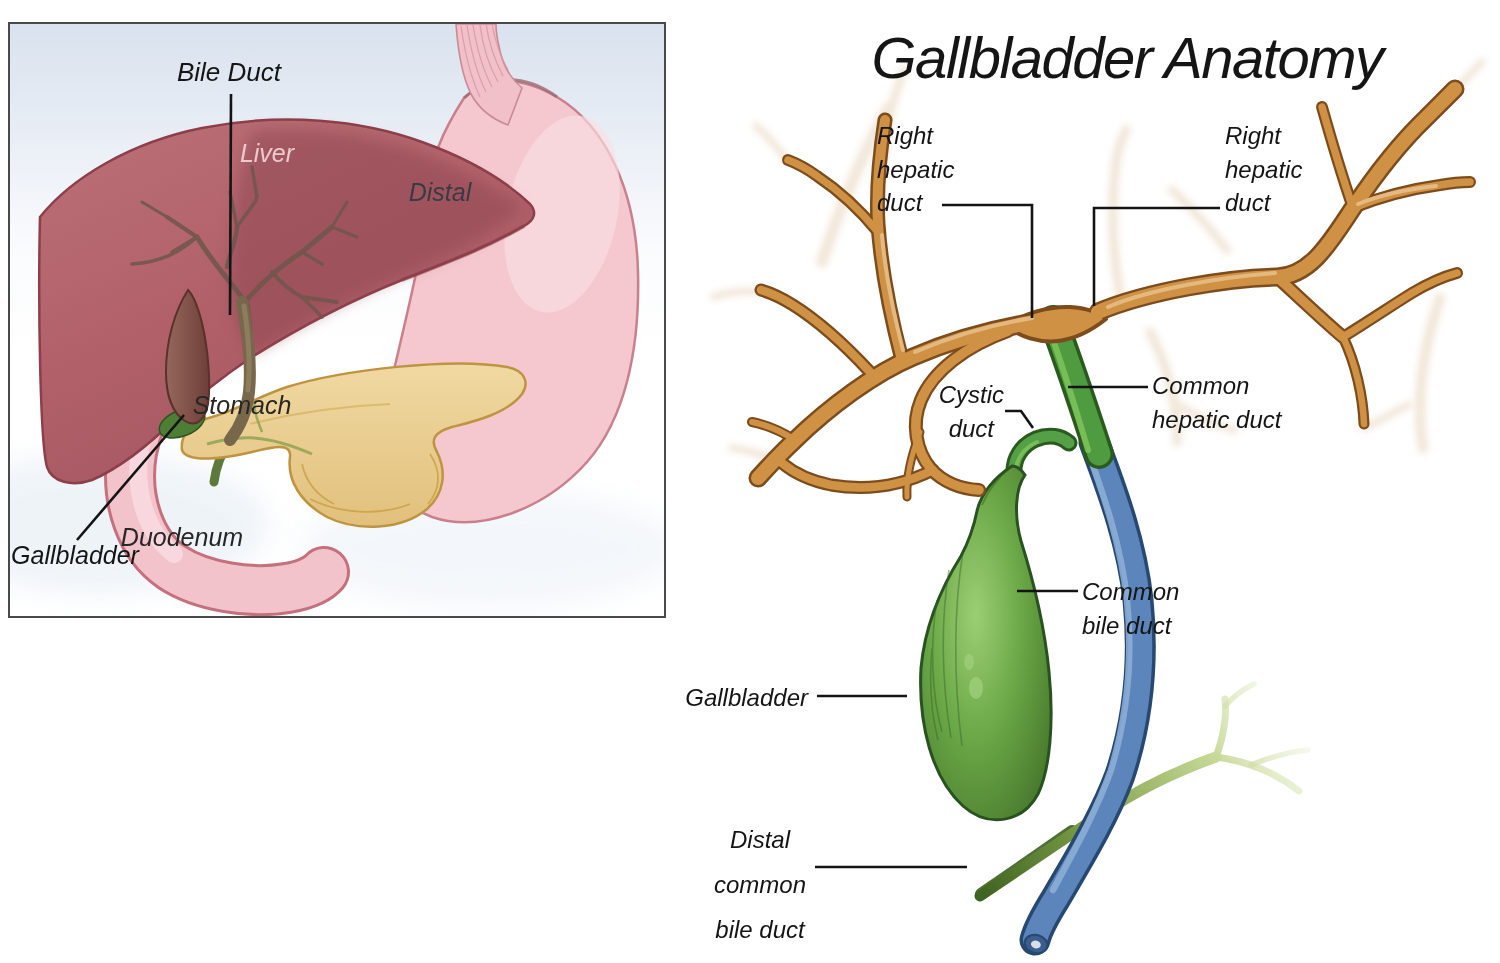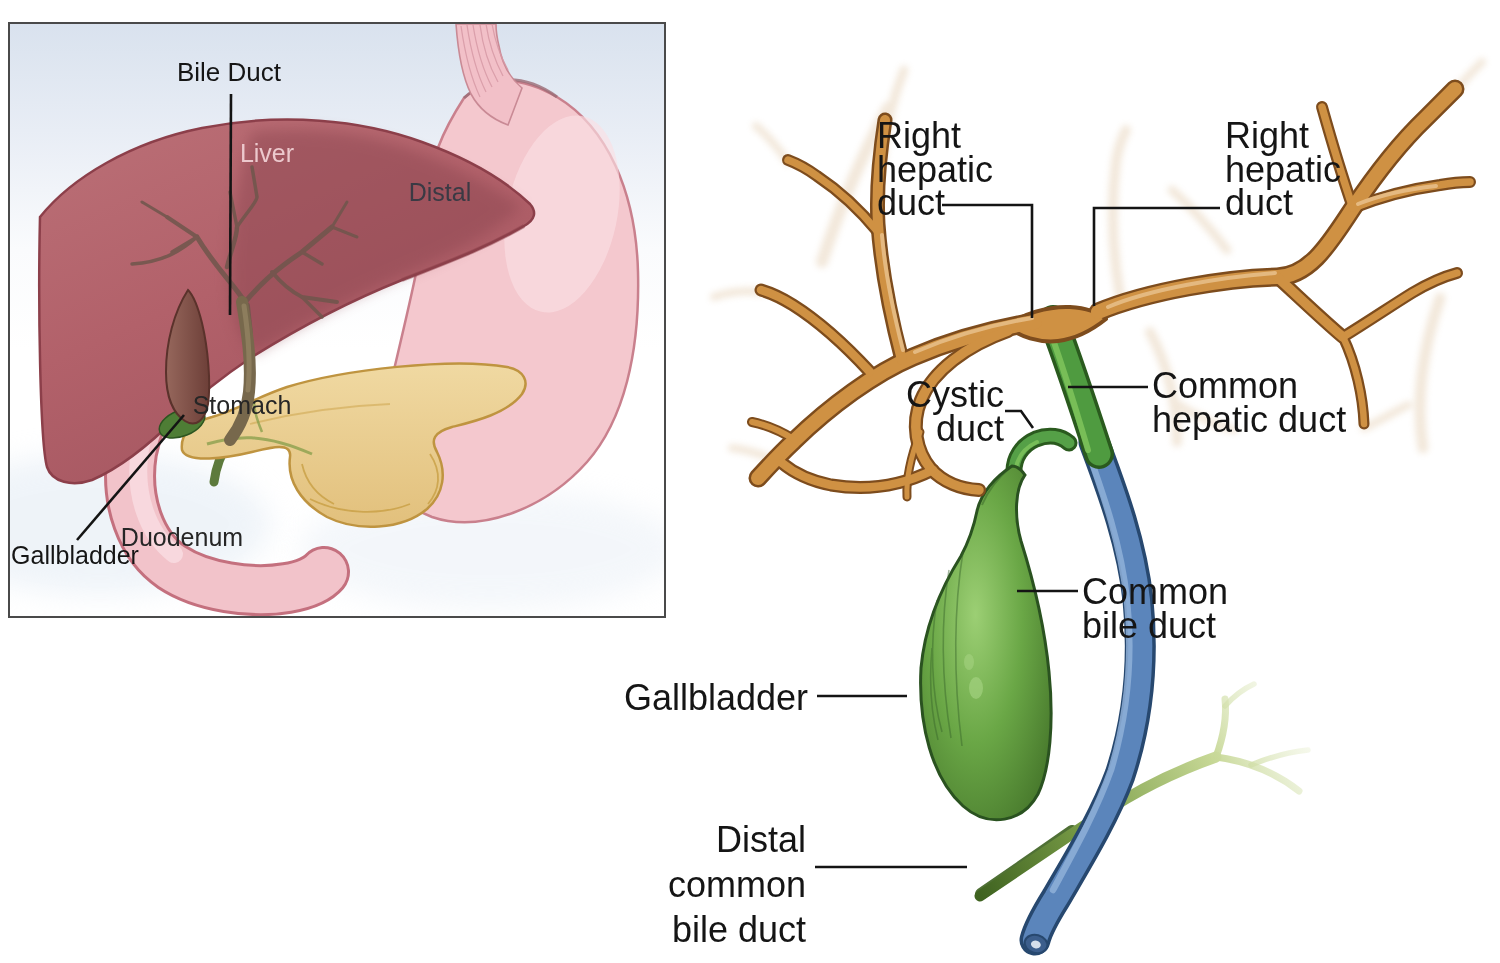--- a/index.html
+++ b/index.html
@@ -1,24 +1,24 @@
 <!DOCTYPE html>
 <html><head>
 <meta charset="utf-8">
 <style>
   html,body{margin:0;padding:0;background:#ffffff;}
   .stage{position:relative;width:1500px;height:963px;background:#ffffff;overflow:hidden;
-         font-family:"Liberation Sans","DejaVu Sans",sans-serif;color:#151515;}
+         font-family:"Liberation Sans","DejaVu Sans",sans-serif;color:#151515;font-style:italic;}
   .panel-box{position:absolute;left:8px;top:22px;width:658px;height:596px;
              border:2px solid #4a4a4a;box-sizing:border-box;background:#fff;}
   .panel-box svg{display:block;}
-  .lbl{position:absolute;white-space:pre-line;line-height:33.5px;font-size:36px;color:#151515;}
+  .lbl{position:absolute;white-space:pre-line;line-height:33.5px;font-size:24px;color:#151515;}
   .lbl.small{font-size:25px;line-height:29px;}
   .center{transform:translateX(-50%);text-align:center;}
-  .rightalign{transform:translateX(-100%);text-align:right;}
+  .rightalign{transform:translateX(-100%);text-align:center;}
   .title{position:absolute;font-size:58px;letter-spacing:-1.5px;color:#151515;
          transform:translateX(-50%);white-space:nowrap;}
   svg .ln{stroke:#141414;stroke-width:2.6;fill:none;}
 </style>
 </head>
 <body>
 
 <div class="stage">
 
   <div class="panel-box">
@@ -265,20 +265,21 @@
 
     <path class="ln" d="M 272,205 L 362,205 L 362,318"></path>
     <path class="ln" d="M 550,208 L 424,208 L 424,306"></path>
     <path class="ln" d="M 335,411 L 351,411 L 363,428"></path>
     <path class="ln" d="M 398,387 L 478,387"></path>
     <path class="ln" d="M 347,591 L 408,591"></path>
     <path class="ln" d="M 147,696 L 237,696"></path>
     <path class="ln" d="M 145,867 L 297,867"></path>
   </svg>
 
+  <div class="title" style="left:1127px;top:24px;">Gallbladder Anatomy</div>
   <div class="lbl" style="left:877px;top:119px;">Right
 hepatic
 duct</div>
   <div class="lbl" style="left:1225px;top:119px;">Right
 hepatic
 duct</div>
   <div class="lbl rightalign" style="left:1004px;top:378px;">Cystic
 duct</div>
   <div class="lbl" style="left:1152px;top:369px;">Common
 hepatic duct</div>

